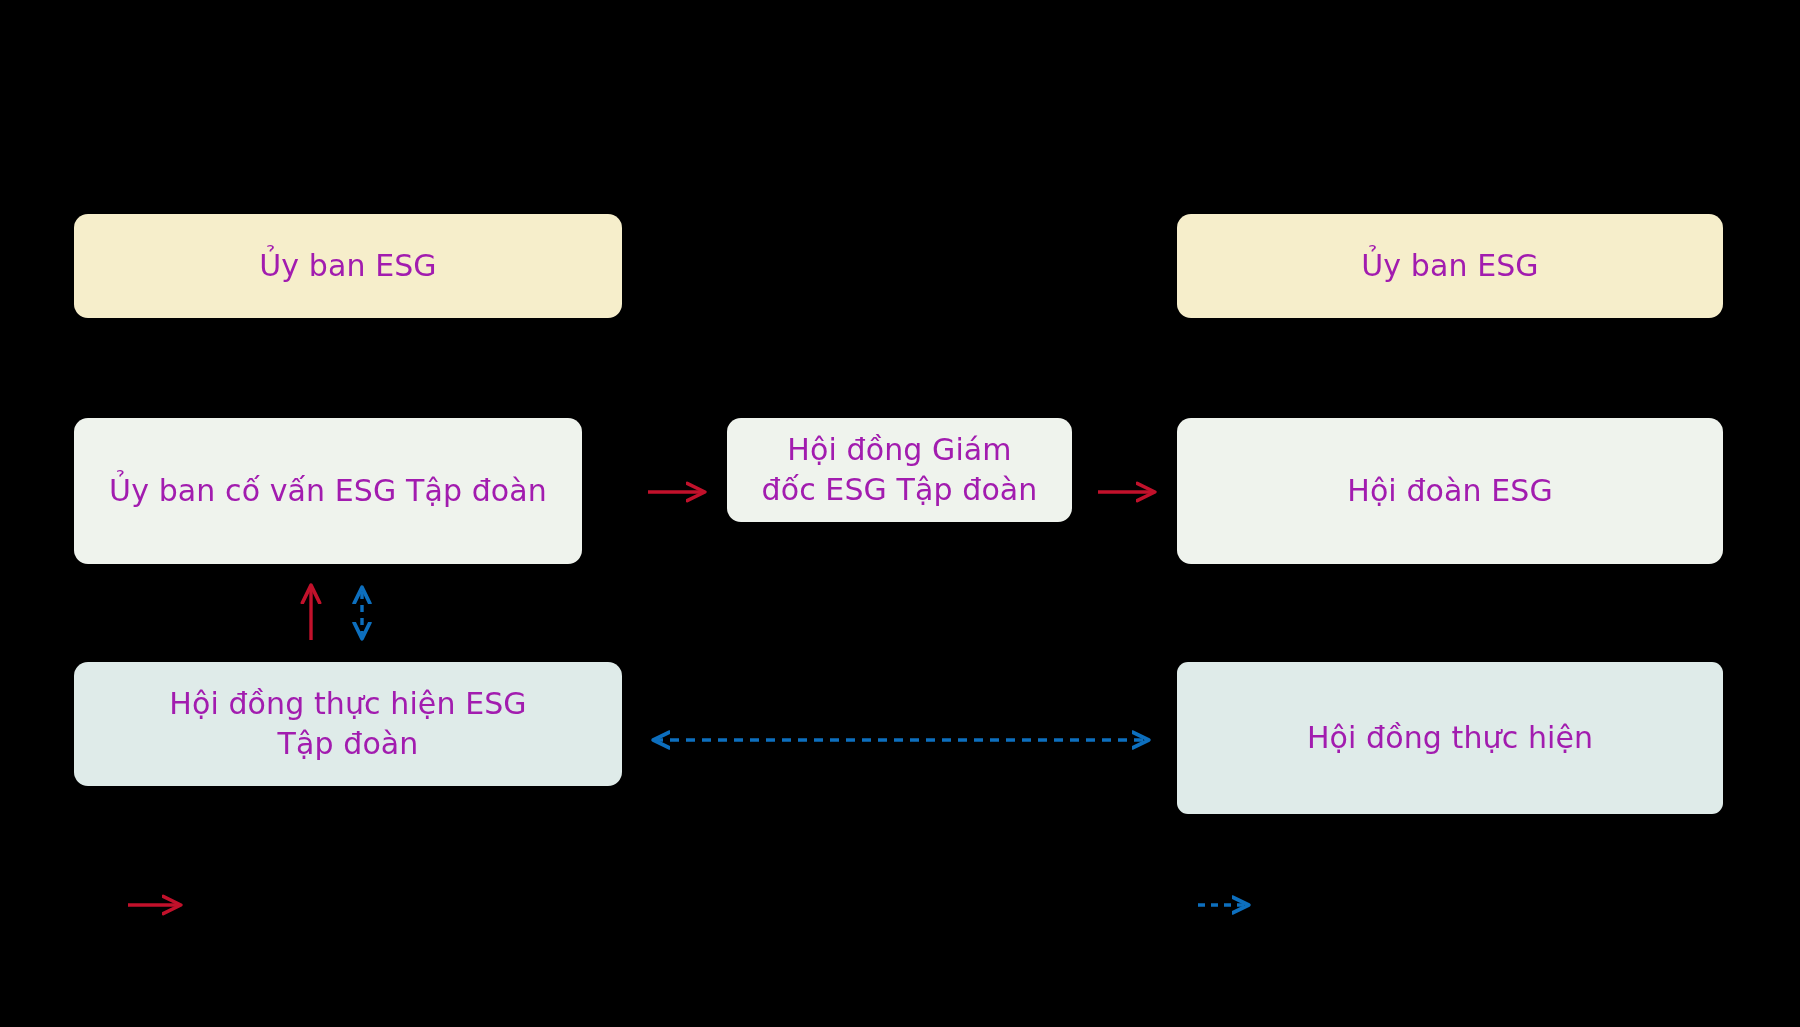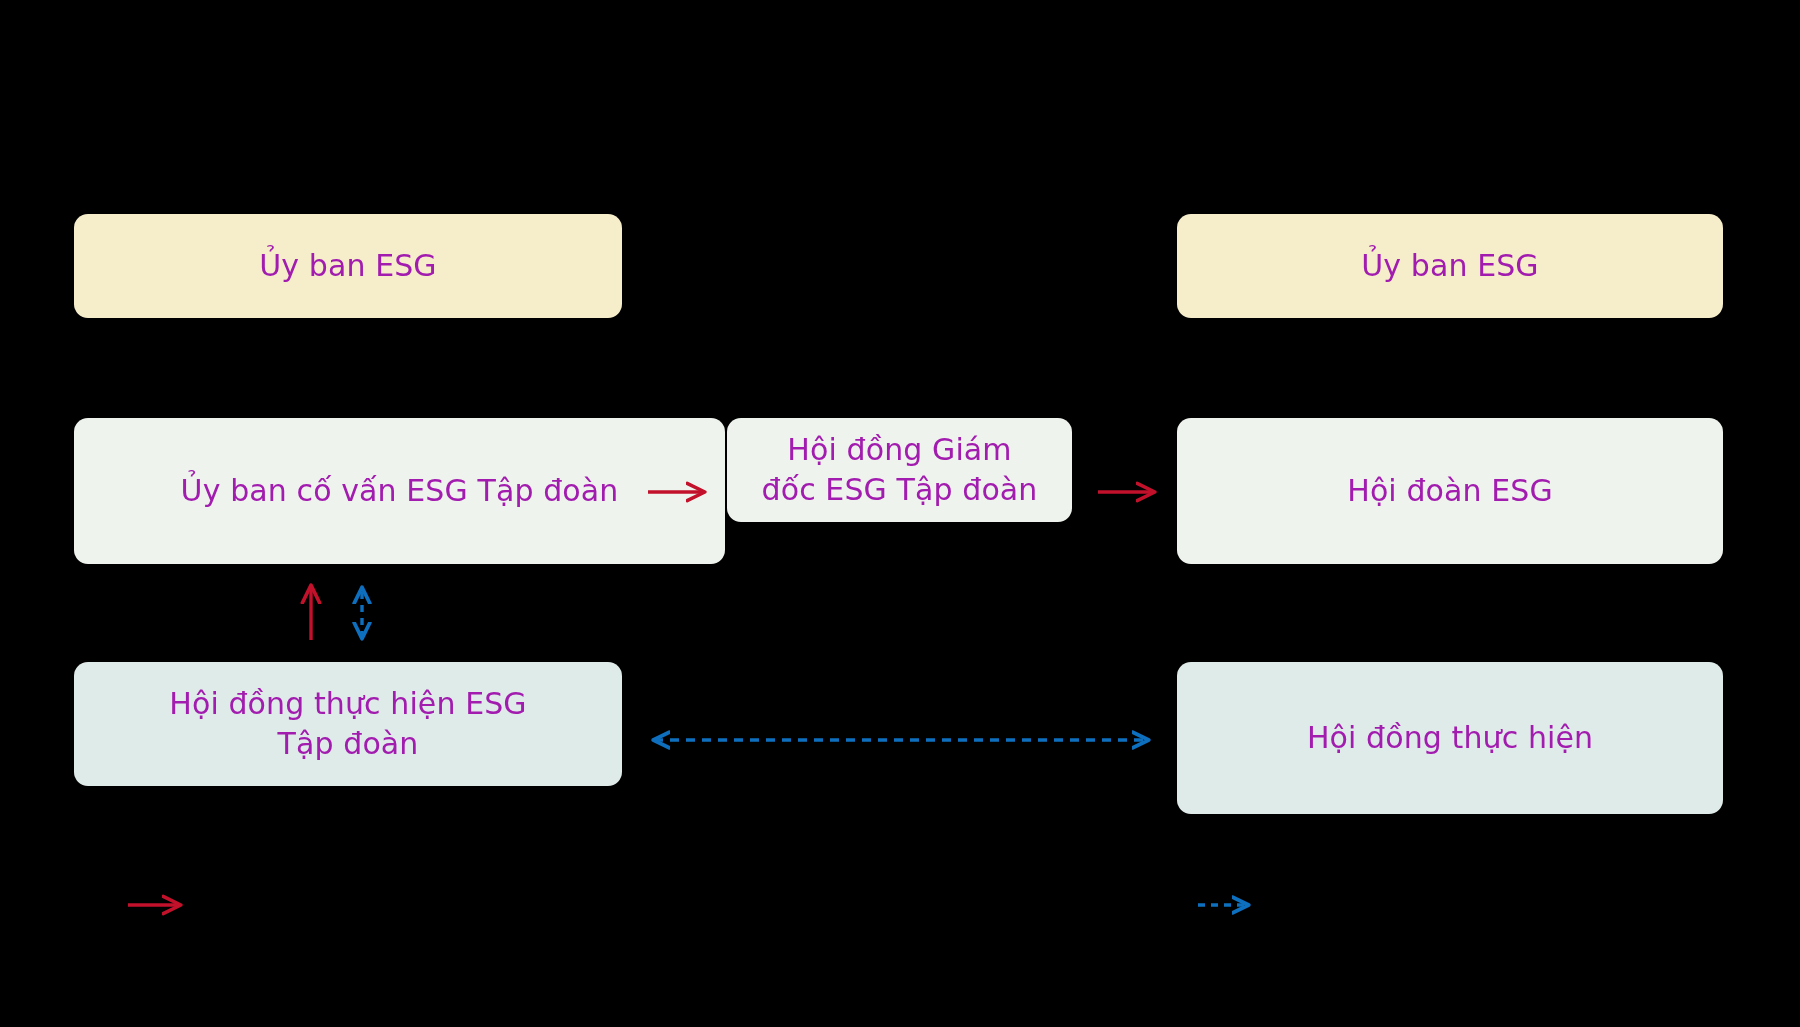--- a/index.html
+++ b/index.html
@@ -40,25 +40,25 @@
     white-space: pre-line;
   }
 
   .node-cream { background: #f6eecb; }
   .node-mint  { background: #eff3ed; }
   .node-ice   { background: #dfebe9; }
 
   
   .n-esg-left      { left: 74px;   top: 214px; width: 548px; height: 104px; }
   .n-esg-right     { left: 1177px; top: 214px; width: 546px; height: 104px; }
-  .n-advisory      { left: 74px;   top: 418px; width: 651px; height: 146px; }
+  .n-advisory      { left: 74px;   top: 418px; width: 508px; height: 146px; }
   .n-director      { left: 727px;  top: 418px; width: 345px; height: 104px; }
   .n-council       { left: 1177px; top: 418px; width: 546px; height: 146px; }
   .n-exec-left     { left: 74px;   top: 662px; width: 548px; height: 124px; }
-  .n-exec-right    { left: 1177px; top: 662px; width: 546px; height: 152px; }
+  .n-exec-right    { left: 1177px; top: 662px; width: 546px; height: 152px; border-radius: 11px; }
 
   .svg-layer {
     position: absolute;
     left: 0;
     top: 0;
     width: 1800px;
     height: 1027px;
     pointer-events: none;
   }
 </style>

